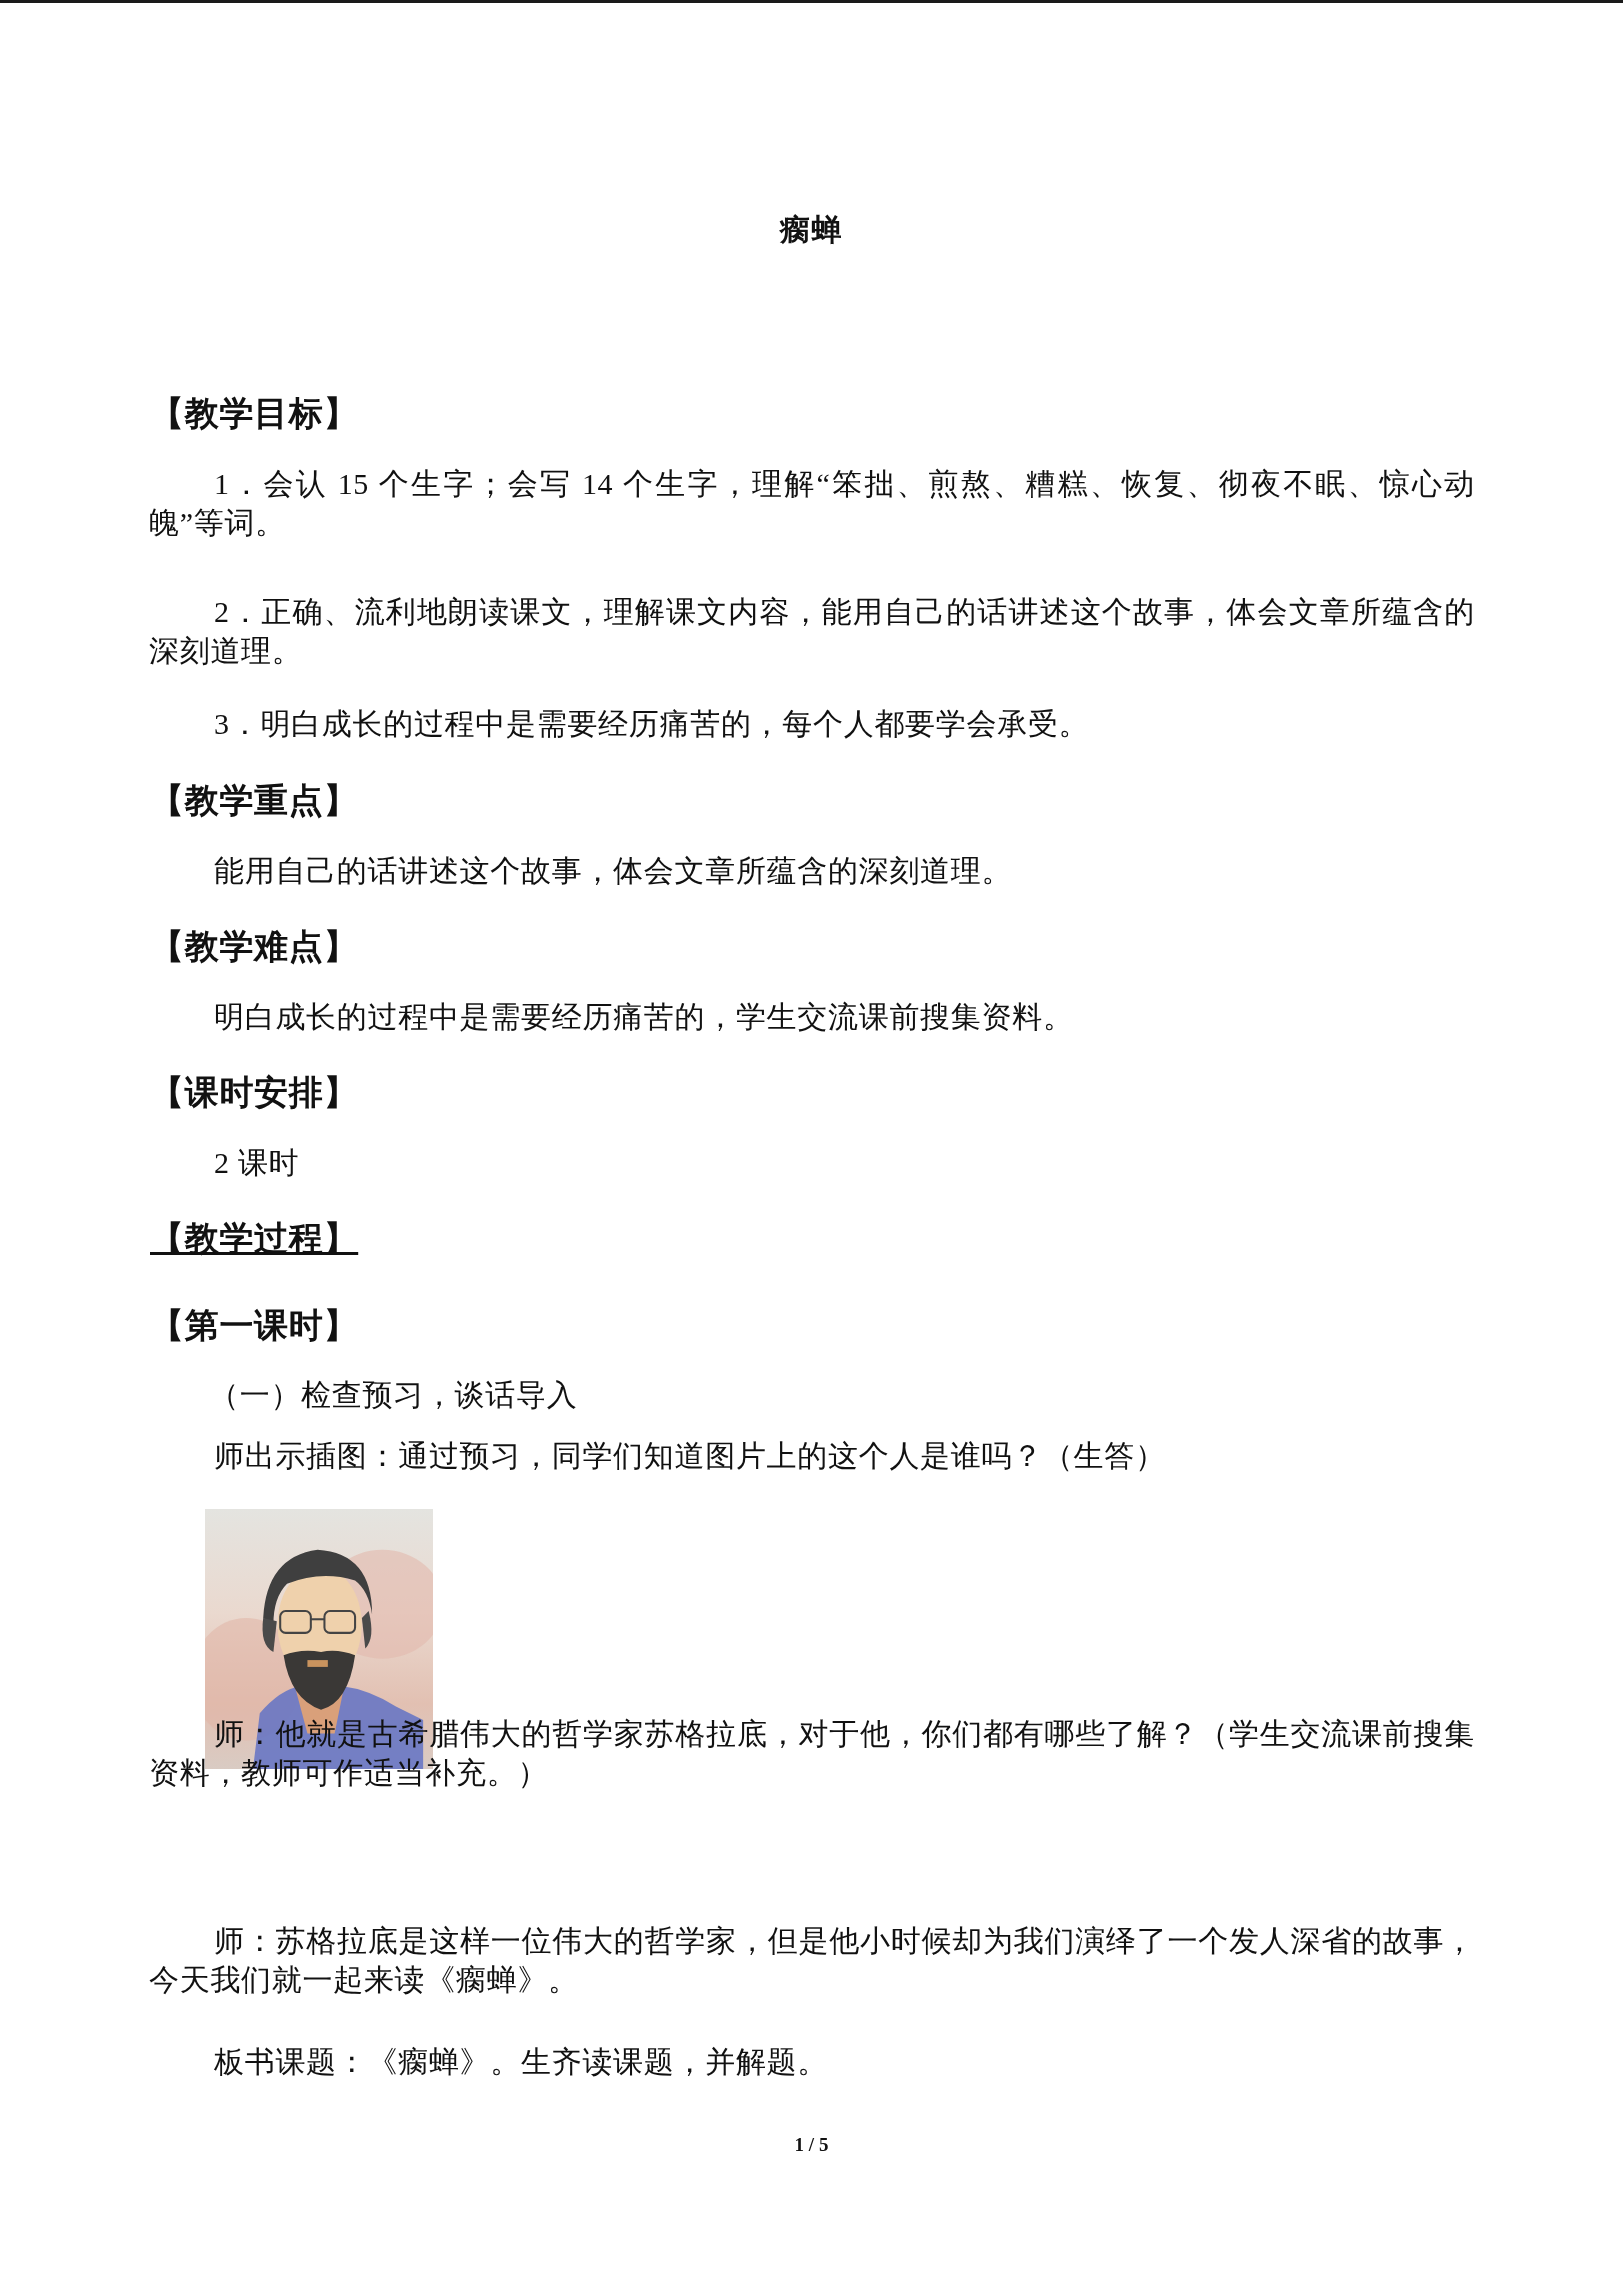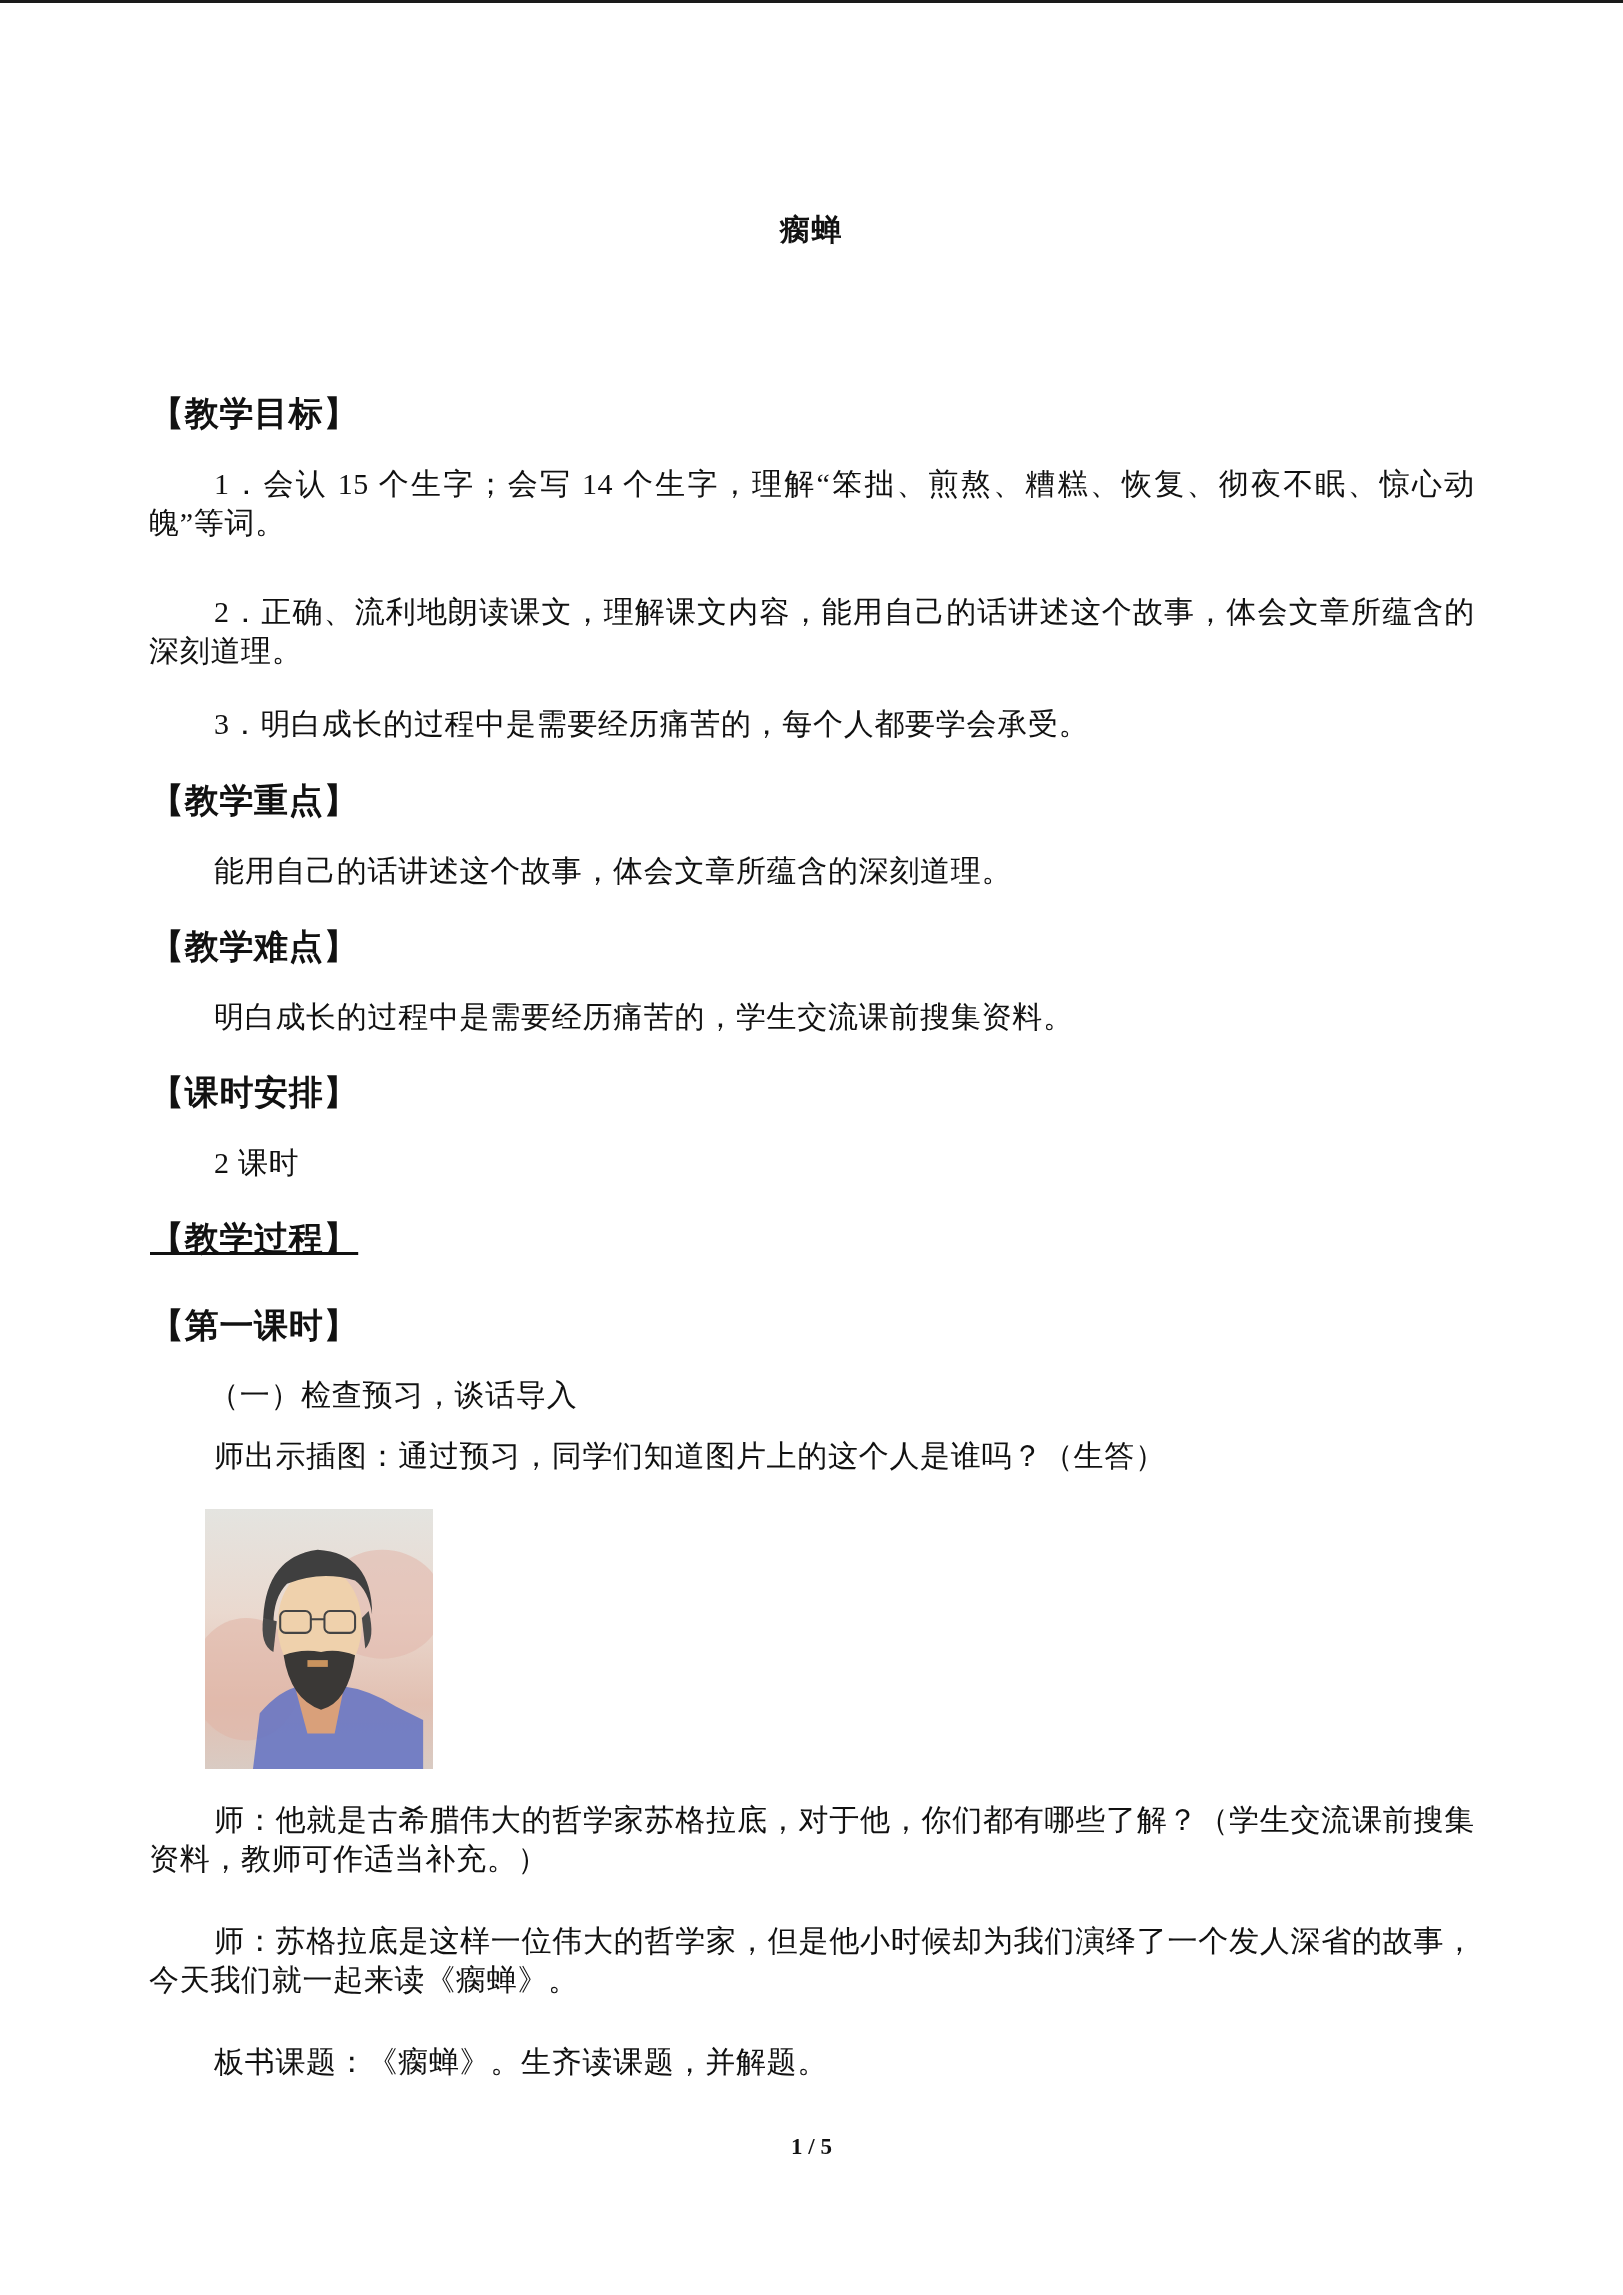--- a/index.html
+++ b/index.html
@@ -10,21 +10,21 @@
              font-family: "DejaVu Sans", sans-serif; font-weight: bold; font-size: 30px; letter-spacing: 1.4px; }
     .h { position: absolute; left: 150px; font-family: "DejaVu Sans", sans-serif; font-weight: bold;
          font-size: 34px; line-height: 41px; letter-spacing: 0.7px; white-space: nowrap; }
     .p { position: absolute; left: 149px; width: 1326px; font-size: 30px; line-height: 39px;
          text-align: justify; text-indent: 65px; letter-spacing: 0.7px; }
     .p.single { white-space: nowrap; }
     .img { position: absolute; left: 205px; top: 1509px; width: 228px; height: 260px; overflow: hidden;
            background: linear-gradient(180deg, #e4e4e0 0%, #ead9cf 40%, #e2c0b2 75%, #d9cbc3 100%); }
     .img svg { display: block; }
     .footer { position: absolute; top: 2134px; left: 0; width: 1623px; text-align: center;
-              font-weight: bold; font-size: 23px; }
+              font-weight: bold; font-size: 19px; }
   </style>
 </head>
 <body>
 
 <div class="topbar"></div>
 
 <div class="title">瘸蝉</div>
 
 <div class="h" style="top:393px;">【教学目标】</div>
 <div class="p" style="top:464px;">1．会认 15 个生字；会写 14 个生字，理解“笨拙、煎熬、糟糕、恢复、彻夜不眠、惊心动魄”等词。</div>
@@ -58,18 +58,18 @@
     <path d="M85 160 Q80 200 100 210 L105 165 Z" fill="#4a4a4a"></path>
     <path d="M240 150 Q250 190 235 205 L230 160 Z" fill="#4a4a4a"></path>
     <rect x="110" y="150" width="45" height="32" rx="8" fill="none" stroke="#444" stroke-width="3"></rect>
     <rect x="175" y="150" width="45" height="32" rx="8" fill="none" stroke="#444" stroke-width="3"></rect>
     <line x1="155" y1="162" x2="175" y2="162" stroke="#444" stroke-width="3"></line>
     <path d="M115 215 Q125 280 170 295 Q210 285 220 215 Q195 205 170 210 Q140 205 115 215 Z" fill="#3a3836"></path>
     <rect x="150" y="222" width="30" height="10" fill="#c9935e"></rect>
   </svg>
 </div>
 
-<div class="p" style="top:1800px;">师：他就是古希腊伟大的哲学家苏格拉底，对于他，你们都有哪些了解？（学生交流课前搜集资料，教师可作适当补充。）</div>
+<div class="p" style="top:1714px;">师：他就是古希腊伟大的哲学家苏格拉底，对于他，你们都有哪些了解？（学生交流课前搜集资料，教师可作适当补充。）</div>
 <div class="p" style="top:1921px;">师：苏格拉底是这样一位伟大的哲学家，但是他小时候却为我们演绎了一个发人深省的故事，今天我们就一起来读《瘸蝉》。</div>
 <div class="p single" style="top:2042px;">板书课题：《瘸蝉》。生齐读课题，并解题。</div>
 
 <div class="footer">1 / 5</div>
 
 
 </body></html>

